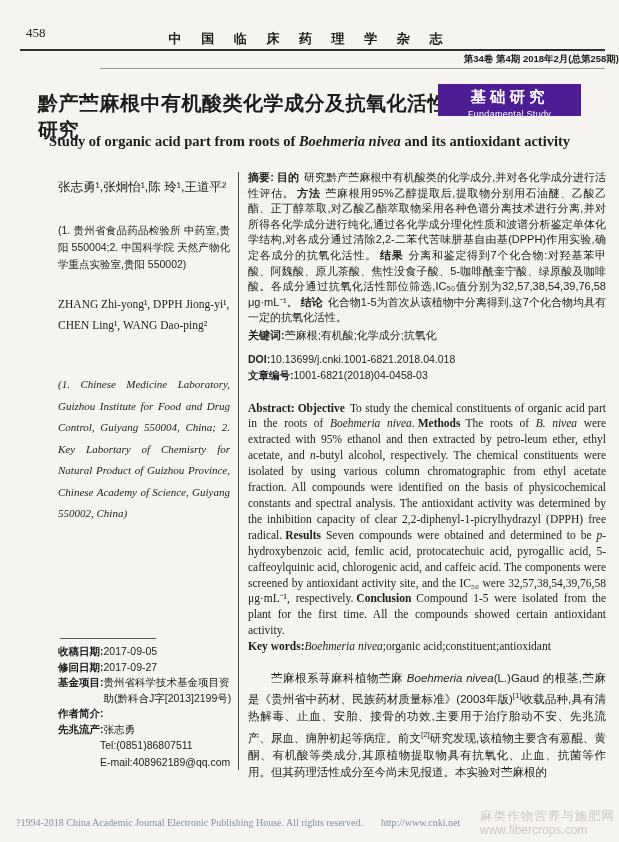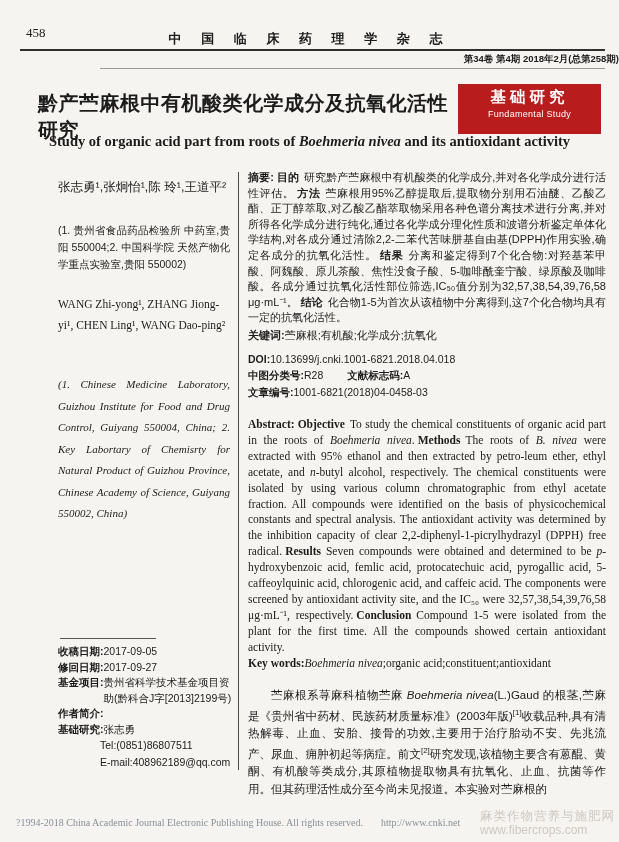--- a/index.html
+++ b/index.html
@@ -12,22 +12,22 @@
   .page-num{position:absolute;left:26px;top:25px;font:13px "Liberation Serif",serif;}
   .journal-name{position:absolute;left:0;right:0;top:30px;text-align:center;
     font-size:13px;font-weight:bold;letter-spacing:8px;}
   .rule1{position:absolute;left:20px;right:14px;top:49px;border-top:2px solid #2f2f2f;}
   .issue-line{position:absolute;left:0;right:0;top:53px;text-align:right;
     font-size:9.5px;font-weight:bold;}
   .rule2{position:absolute;left:100px;right:14px;top:68px;border-top:1px solid #9a9a9a;}
   
   .title-zh{position:absolute;left:38px;top:90px;width:415px;
     font-size:20px;font-weight:bold;letter-spacing:0.5px;}
-  .badge{position:absolute;left:458px;top:84px;width:143px;height:50px;
-    background:#b91c1c;color:#fff;text-align:center;}
+  .badge{position:absolute;left:438px;top:84px;width:143px;height:32px;
+    background:#4c1d95;color:#fff;text-align:center;}
   .badge-zh{font-size:15.5px;font-weight:bold;letter-spacing:4px;margin-top:3px;}
   .badge-en{font-size:9px;margin-top:1px;letter-spacing:0.3px;}
   .title-en{position:absolute;left:0;right:0;top:133px;text-align:center;
     font-family:"Liberation Serif",serif;font-size:14.5px;font-weight:bold;}
   
   .col-divider{position:absolute;left:238px;top:172px;height:598px;border-left:1px solid #4a4a4a;}
   .left-col{position:absolute;left:58px;top:170px;width:172px;}
   .authors-zh{margin-top:6px;font-size:12.5px;line-height:22px;}
   .affil-zh{margin-top:24px;font-size:10.5px;line-height:17px;text-align:justify;}
   .authors-en{margin-top:21px;font-family:"Liberation Serif",serif;font-size:11.5px;line-height:21px;}
@@ -76,21 +76,21 @@
   <div class="badge-zh">基础研究</div>
   <div class="badge-en">Fundamental Study</div>
 </div>
 <div class="title-en"><span>Study of organic acid part from roots of </span><span class="it">Boehmeria nivea</span><span> and its antioxidant activity</span></div>
 
 <div class="col-divider"></div>
 
 <div class="left-col">
   <div class="authors-zh">张志勇¹,张炯怡¹,陈  玲¹,王道平²</div>
   <div class="affil-zh">(1. 贵州省食品药品检验所 中药室,贵阳 550004;2. 中国科学院 天然产物化学重点实验室,贵阳 550002)</div>
-  <div class="authors-en">WANG Zhi-yong¹, ZHANG Jiong-yi¹, CHEN Ling¹, WANG Dao-ping²</div>
+  <div class="authors-en">ZHANG Zhi-yong¹, DPPH Jiong-yi¹, CHEN Ling¹, WANG Dao-ping²</div>
   <div class="affil-en">(1. Chinese Medicine Laboratory, Guizhou Institute for Food and Drug Control, Guiyang 550004, China; 2. Key Labortary of Chemisrty for Natural Product of Guizhou Province, Chinese Academy of Science, Guiyang 550002, China)</div>
 </div>
 
 <div class="footnotes">
   <div class="fn-rule"></div>
   <div class="fn-row">
     <span class="fn-label">收稿日期:</span>
     <span>2017-09-05</span>
   </div>
   <div class="fn-row">
@@ -98,40 +98,37 @@
     <span>2017-09-27</span>
   </div>
   <div class="fn-row">
     <span class="fn-label">基金项目:</span>
     <span>贵州省科学技术基金项目资助(黔科合J字[2013]2199号)</span>
   </div>
   <div class="fn-row">
     <span class="fn-label">作者简介:</span>
   </div>
   <div class="fn-row">
-    <span class="fn-label">基础研究:</span>
+    <span class="fn-label">先兆流产:</span>
     <span>张志勇</span>
   </div>
   <div class="fn-contact">Tel:(0851)86807511</div>
   <div class="fn-contact">E-mail:408962189@qq.com</div>
 </div>
 
 <div class="right-col">
   <div class="abs-zh">
     <span class="lead-label">摘要:</span><span class="seclabel">目的</span><span>研究黔产苎麻根中有机酸类的化学成分,并对各化学成分进行活性评估。</span><span class="seclabel">方法</span><span>苎麻根用95%乙醇提取后,提取物分别用石油醚、乙酸乙酯、正丁醇萃取,对乙酸乙酯萃取物采用各种色谱分离技术进行分离,并对所得各化学成分进行纯化,通过各化学成分理化性质和波谱分析鉴定单体化学结构,对各成分通过清除2,2-二苯代苦味肼基自由基(DPPH)作用实验,确定各成分的抗氧化活性。</span><span class="seclabel">结果</span><span>分离和鉴定得到7个化合物:对羟基苯甲酸、阿魏酸、原儿茶酸、焦性没食子酸、5-咖啡酰奎宁酸、绿原酸及咖啡酸。各成分通过抗氧化活性部位筛选,IC₅₀值分别为32,57,38,54,39,76,58 μg·mL⁻¹。</span><span class="seclabel">结论</span><span>化合物1-5为首次从该植物中分离得到,这7个化合物均具有一定的抗氧化活性。</span>
   </div>
   <div class="kw-zh">
     <span class="lead-label">关键词:</span><span>苎麻根;有机酸;化学成分;抗氧化</span>
   </div>
   <div class="meta">
     <div>
       <span class="lead-label">DOI:</span><span>10.13699/j.cnki.1001-6821.2018.04.018</span>
-    </div>
-    <div>
-      <span class="lead-label">中图分类号:</span><span>R28</span><span class="lead-label gap">文献标志码:</span><span>A</span>
     </div>
     <div>
       <span class="lead-label">文章编号:</span><span>1001-6821(2018)04-0458-03</span>
     </div>
   </div>
   <div class="abs-en">
     <span class="lead-label">Abstract:</span><span class="seclabel">Objective</span><span>To study the chemical constituents of organic acid part in the roots of </span><span class="it">Boehmeria nivea</span><span>.</span><span class="seclabel">Methods</span><span>The roots of </span><span class="it">B. nivea</span><span> were extracted with 95% ethanol and then extracted by petro-leum ether, ethyl acetate, and </span><span class="it">n</span><span>-butyl alcohol, respectively. The chemical constituents were isolated by using various column chromatographic from ethyl acetate fraction. All compounds were identified on the basis of physicochemical constants and spectral analysis. The antioxidant activity was determined by the inhibition capacity of clear 2,2-diphenyl-1-picrylhydrazyl (DPPH) free radical.</span><span class="seclabel">Results</span><span>Seven compounds were obtained and determined to be </span><span class="it">p</span><span>-hydroxybenzoic acid, femlic acid, protocatechuic acid, pyrogallic acid, 5-caffeoylquinic acid, chlorogenic acid, and caffeic acid. The components were screened by antioxidant activity site, and the IC₅₀ were 32,57,38,54,39,76,58 μg·mL⁻¹, respectively.</span><span class="seclabel">Conclusion</span><span>Compound 1-5 were isolated from the plant for the first time. All the compounds showed certain antioxidant activity.</span>
     <div class="kw-en">
       <span class="lead-label">Key words:</span><span class="it">Boehmeria nivea</span><span>;organic acid;constituent;antioxidant</span>
     </div>

